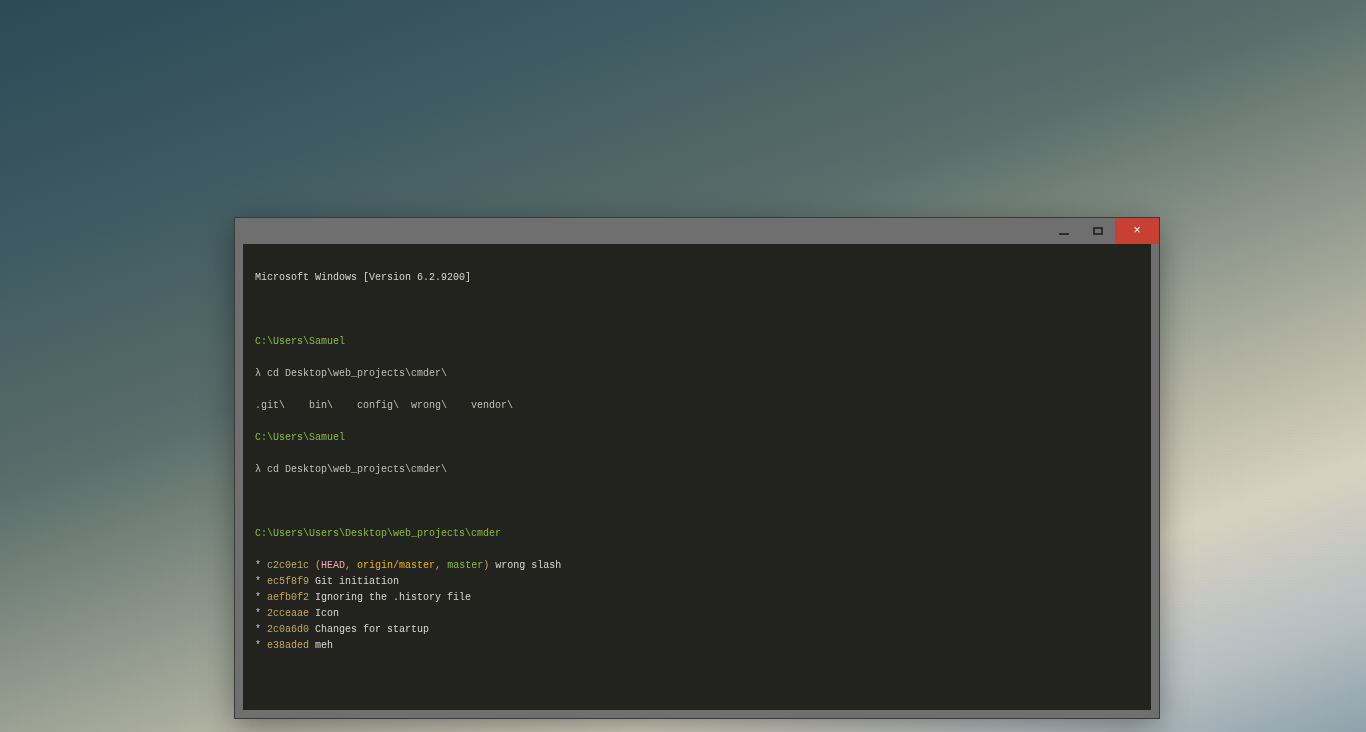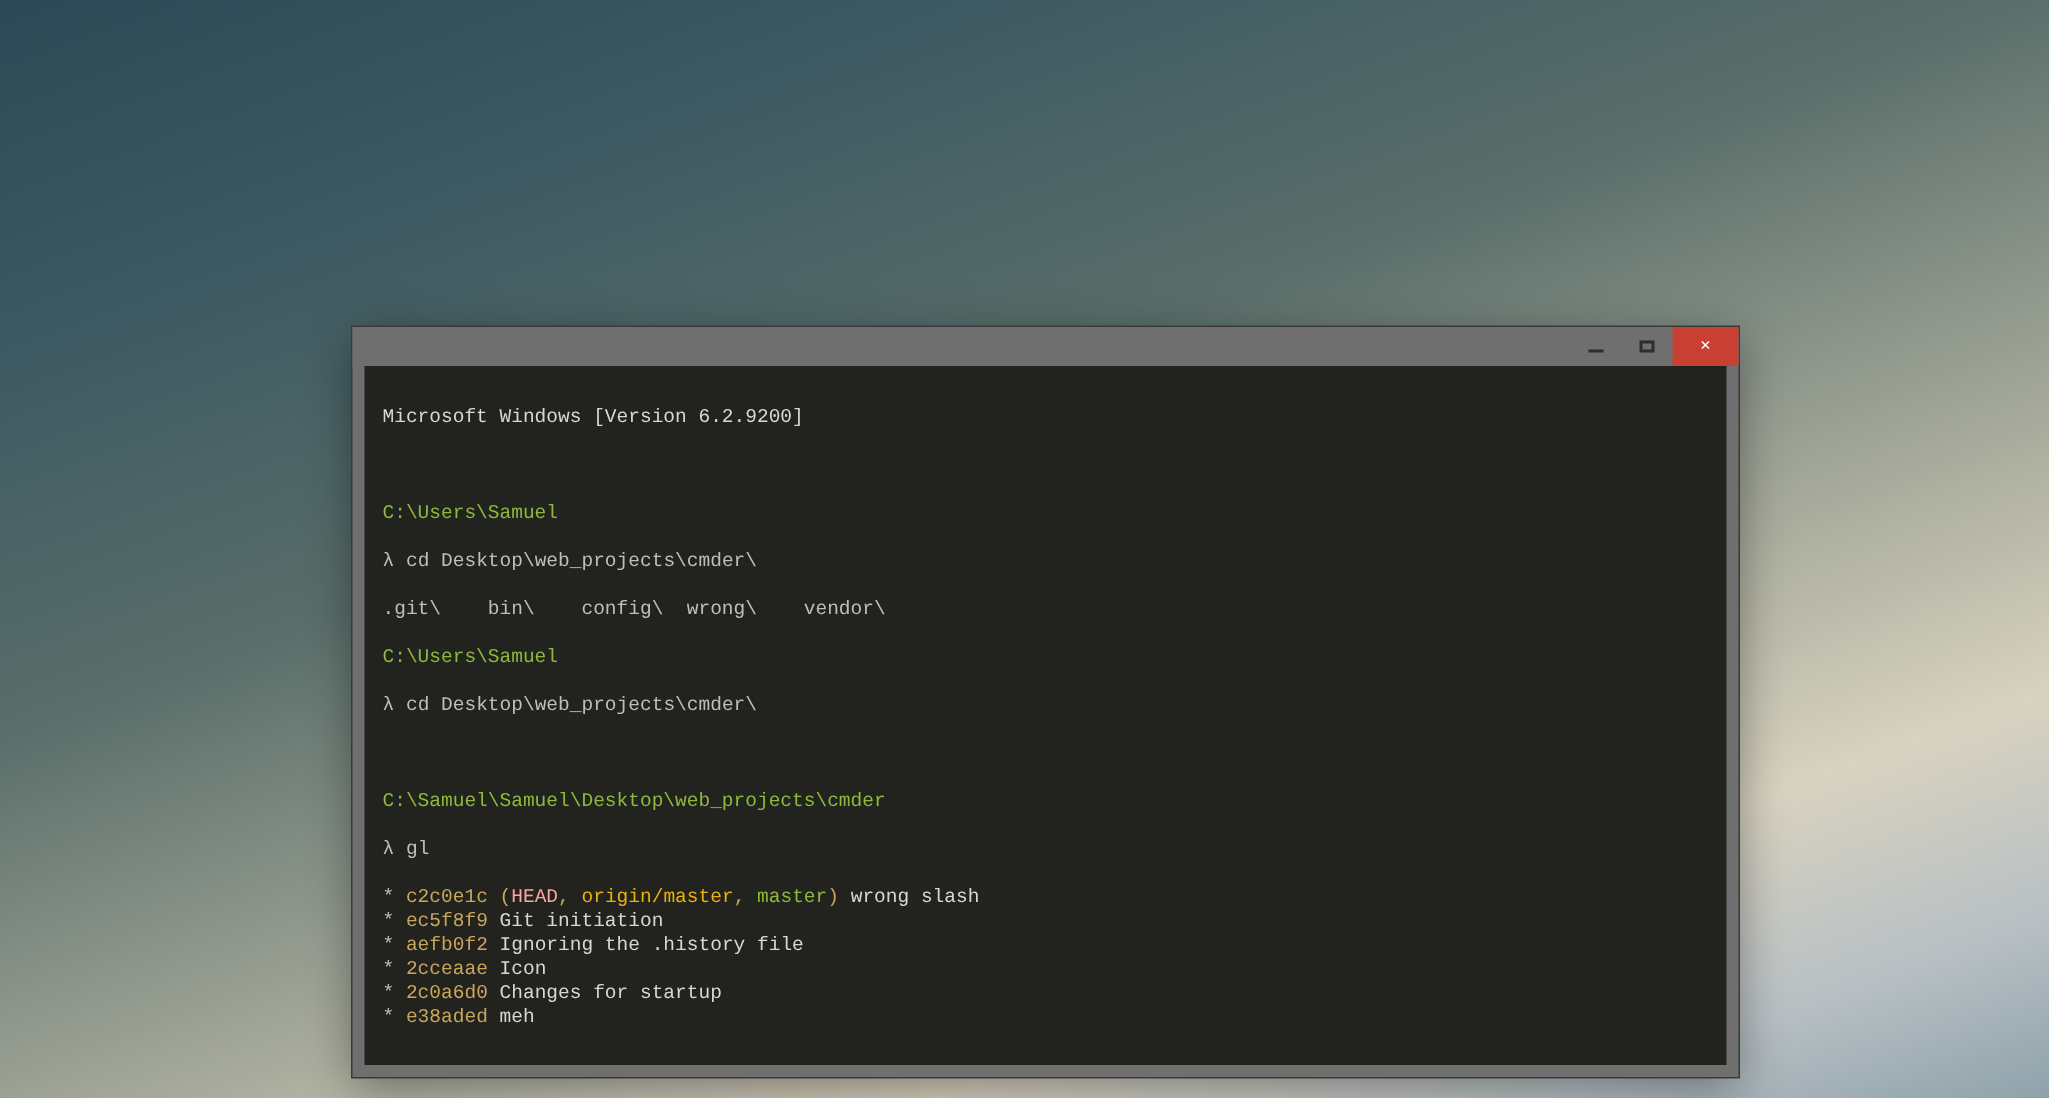--- a/index.html
+++ b/index.html
@@ -61,21 +61,21 @@
   .titlebar .max-glyph {
     width: 10px; height: 8px;
     border: 2px solid #2d2d2d;
   }
 
   .terminal {
     flex: 1;
     margin: 0 8px 8px 8px;
     background: #22231e;
     color: #cfcfc2;
-    font-size: 13px;
+    font-size: 10px;
     line-height: 16px;
     padding: 10px 12px;
     overflow: hidden;
     white-space: pre;
     letter-spacing: 0;
   }
 
   .green  { color: #8dba3a; }
   .yellow { color: #c8a75b; }
   .red    { color: #eab308; }
@@ -104,17 +104,16 @@
 
   <div class="terminal">
 <span class="line white">Microsoft Windows [Version 6.2.9200]</span>
 <span class="line"> </span>
 <span class="line green">C:\Users\Samuel</span>
 <span class="line"><span class="prompt-sym">λ</span> <span class="grey">cd Desktop\web_projects\cmder\</span></span>
 <span class="line grey">.git\    bin\    config\  wrong\    vendor\</span>
 <span class="line green">C:\Users\Samuel</span>
 <span class="line"><span class="prompt-sym">λ</span> <span class="grey">cd Desktop\web_projects\cmder\</span></span>
 <span class="line"> </span>
-<span class="line green">C:\Samuel\Samuel\Desktop\web_projects\cmder</span>
-<span class="line"><span class="prompt-sym">λ</span> <span class="grey">gl</span></span>
+<span class="line green">C:\Users\Users\Desktop\web_projects\cmder</span>
 <div id="log-target"><span class="line"><span class="grey">* </span><span class="yellow">c2c0e1c</span> <span class="yellow">(</span><span class="blue">HEAD</span><span class="yellow">, </span><span class="red">origin/master</span><span class="yellow">, </span><span class="green">master</span><span class="yellow">)</span> <span class="white">wrong slash</span></span><span class="line"><span class="grey">* </span><span class="yellow">ec5f8f9</span> <span class="white">Git initiation</span></span><span class="line"><span class="grey">* </span><span class="yellow">aefb0f2</span> <span class="white">Ignoring the .history file</span></span><span class="line"><span class="grey">* </span><span class="yellow">2cceaae</span> <span class="white">Icon</span></span><span class="line"><span class="grey">* </span><span class="yellow">2c0a6d0</span> <span class="white">Changes for startup</span></span><span class="line"><span class="grey">* </span><span class="yellow">e38aded</span> <span class="white">meh</span></span></div>
   </div>
 </div>
 
 </body></html>

